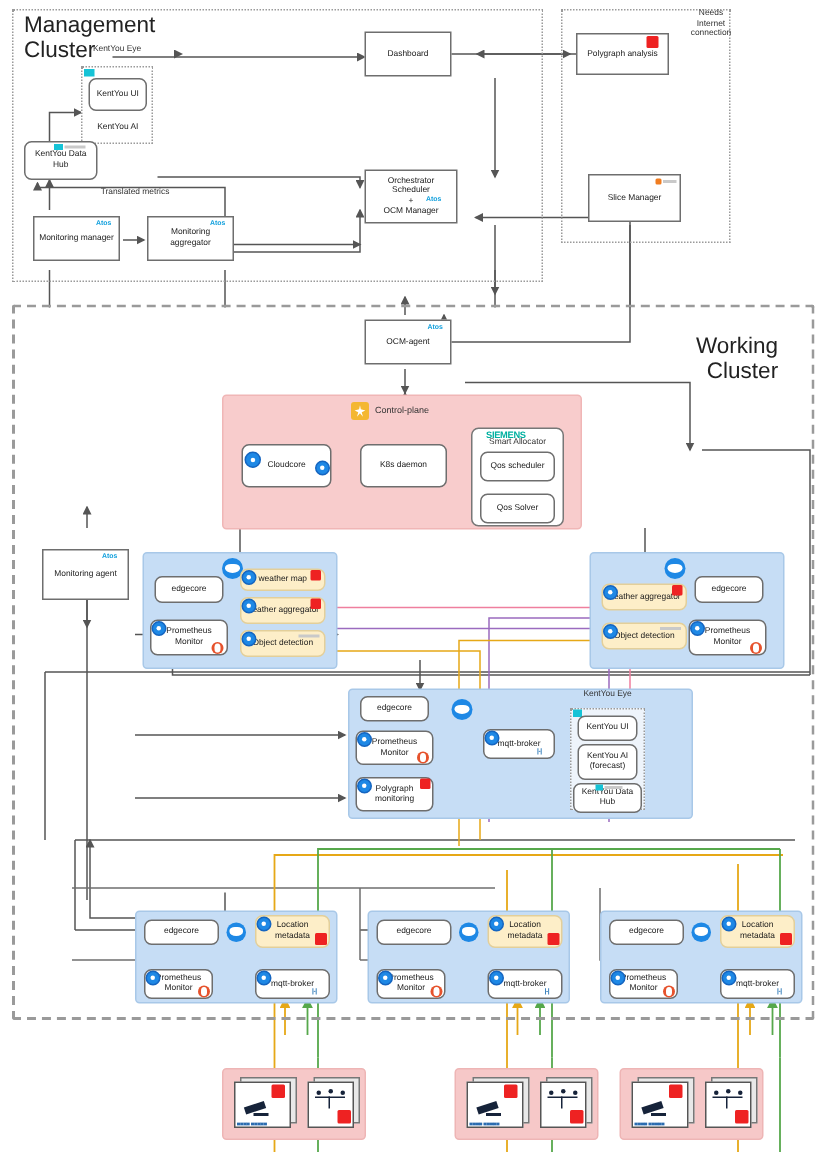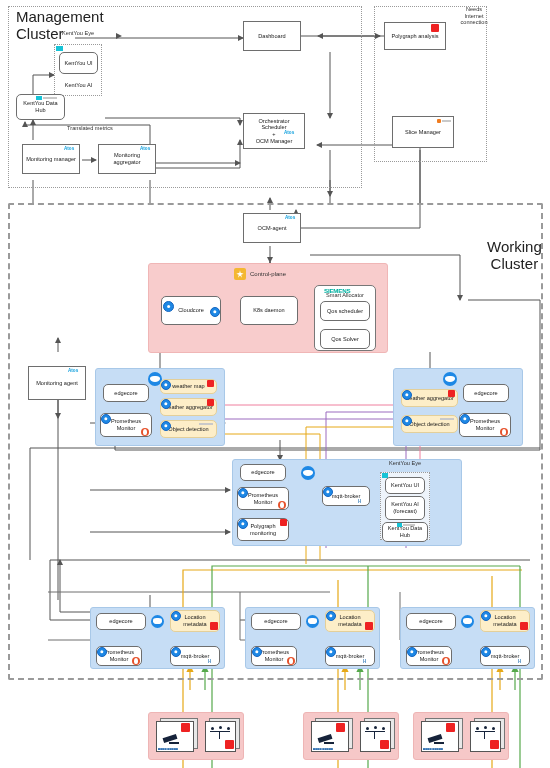--- a/index.html
+++ b/index.html
@@ -200,21 +200,21 @@
   </svg>
 
   <div class="cluster-dot" style="left:8px;top:6px;width:354px;height:182px;"></div>
   <div class="cluster-dot" style="left:374px;top:6px;width:113px;height:156px;"></div>
   <div class="cluster-dash2" style="left:8px;top:203px;width:535px;height:477px;"></div>
 
   <div class="cluster-title" style="left:16px;top:8px;">
     <span>Management</span><br>
     <span>Cluster</span>
   </div>
-  <div class="cluster-title" style="left:487px;top:222px;text-align:center;margin-top:16px;">
+  <div class="cluster-title" style="left:464px;top:222px;text-align:right;">
     <span>Working</span><br>
     <span>Cluster</span>
   </div>
   <div class="tiny-note" style="left:452px;top:6px;width:44px;">
     <span>Needs</span><br>
     <span>Internet</span><br>
     <span>connection</span>
   </div>
 
   <div class="tiny-note" style="left:58px;top:30px;width:40px;">KentYou Eye</div>

